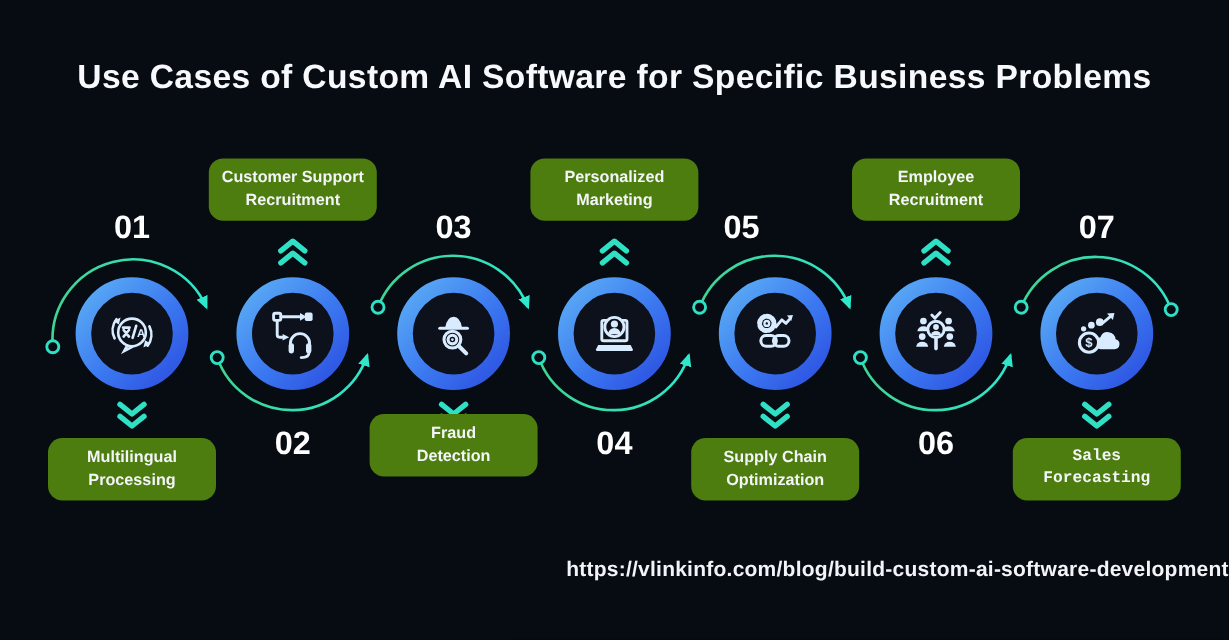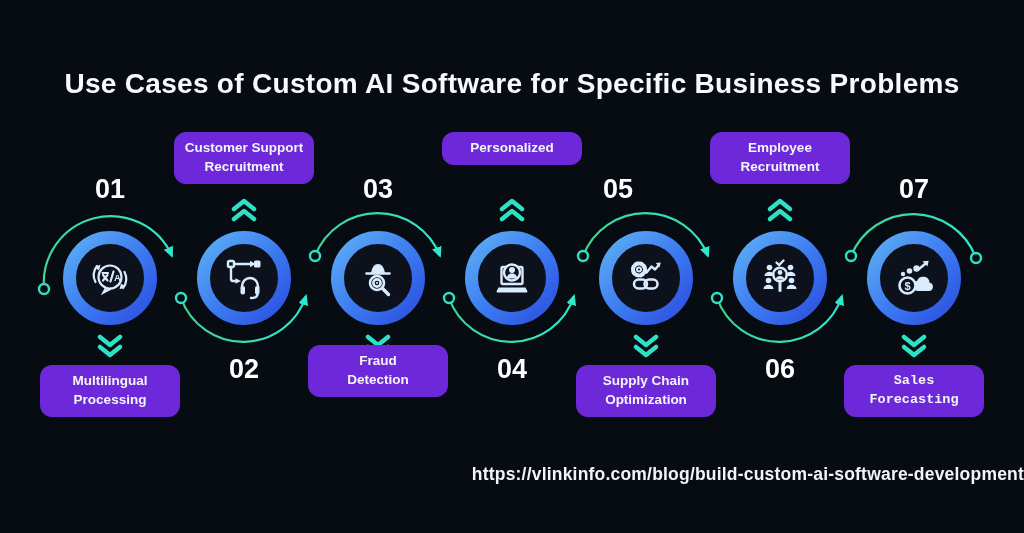--- a/index.html
+++ b/index.html
@@ -1,21 +1,21 @@
 <!DOCTYPE html>
 <html><head>
 <meta charset="utf-8">
 <style>
   html,body{margin:0;padding:0;background:#070b12;}
   .canvas{position:relative;width:1024px;height:533px;background:#070b12;overflow:hidden;
           font-family:"Liberation Sans",sans-serif;}
   .title{position:absolute;top:48px;left:0;right:0;text-align:center;
-         font-size:28px;font-weight:800;color:#f7f9fc;letter-spacing:.3px;margin-top:20px;}
+         font-size:28px;font-weight:800;color:#f7f9fc;letter-spacing:.3px;}
   .num{position:absolute;width:60px;text-align:center;font-size:27px;font-weight:800;color:#ffffff;}
-  .label-box{position:absolute;width:140px;box-sizing:border-box;background:#6d28d9;
+  .label-box{position:absolute;width:140px;box-sizing:border-box;background:#4d7c0f;
              border-radius:12px;padding:7px 6px;text-align:center;color:#f3f5f8;
              font-size:13.5px;font-weight:600;line-height:1.4;}
   .circle{position:absolute;width:110px;height:110px;}
   .chev{position:absolute;width:32px;height:26px;}
   .arcs{position:absolute;left:0;top:0;pointer-events:none;}
   .url{position:absolute;top:464px;left:0;right:0;text-align:right;
        font-size:17.5px;font-weight:700;color:#f2f4f8;letter-spacing:.2px;}
 </style>
 </head>
 <body>
@@ -137,20 +137,21 @@
         <path d="M6 13 L16 21 L26 13"></path>
     </g>
   </svg>
   <div class="label-box" style="left:308px;top:345px;">
     <div>Fraud</div>
     <div>Detection</div>
   </div>
 
   <div class="label-box" style="left:442px;top:132px;">
     <div>Personalized</div>
+    <div>Marketing</div>
   </div>
   <svg class="chev" style="left:496px;top:198px;" viewBox="0 0 32 26">
     <g fill="none" stroke="#2fe0c4" stroke-width="4.5" stroke-linecap="round" stroke-linejoin="round">
       <path d="M6 11 L16 3 L26 11"></path>
         <path d="M6 21 L16 13 L26 21"></path>
     </g>
   </svg>
   <svg class="circle" style="left:457px;top:223px;" viewBox="0 0 110 110">
     <circle cx="55" cy="55" r="40.5" fill="#0c111c" stroke="url(#ringGrad)" stroke-width="13"></circle>
     <g transform="translate(31,31)">

